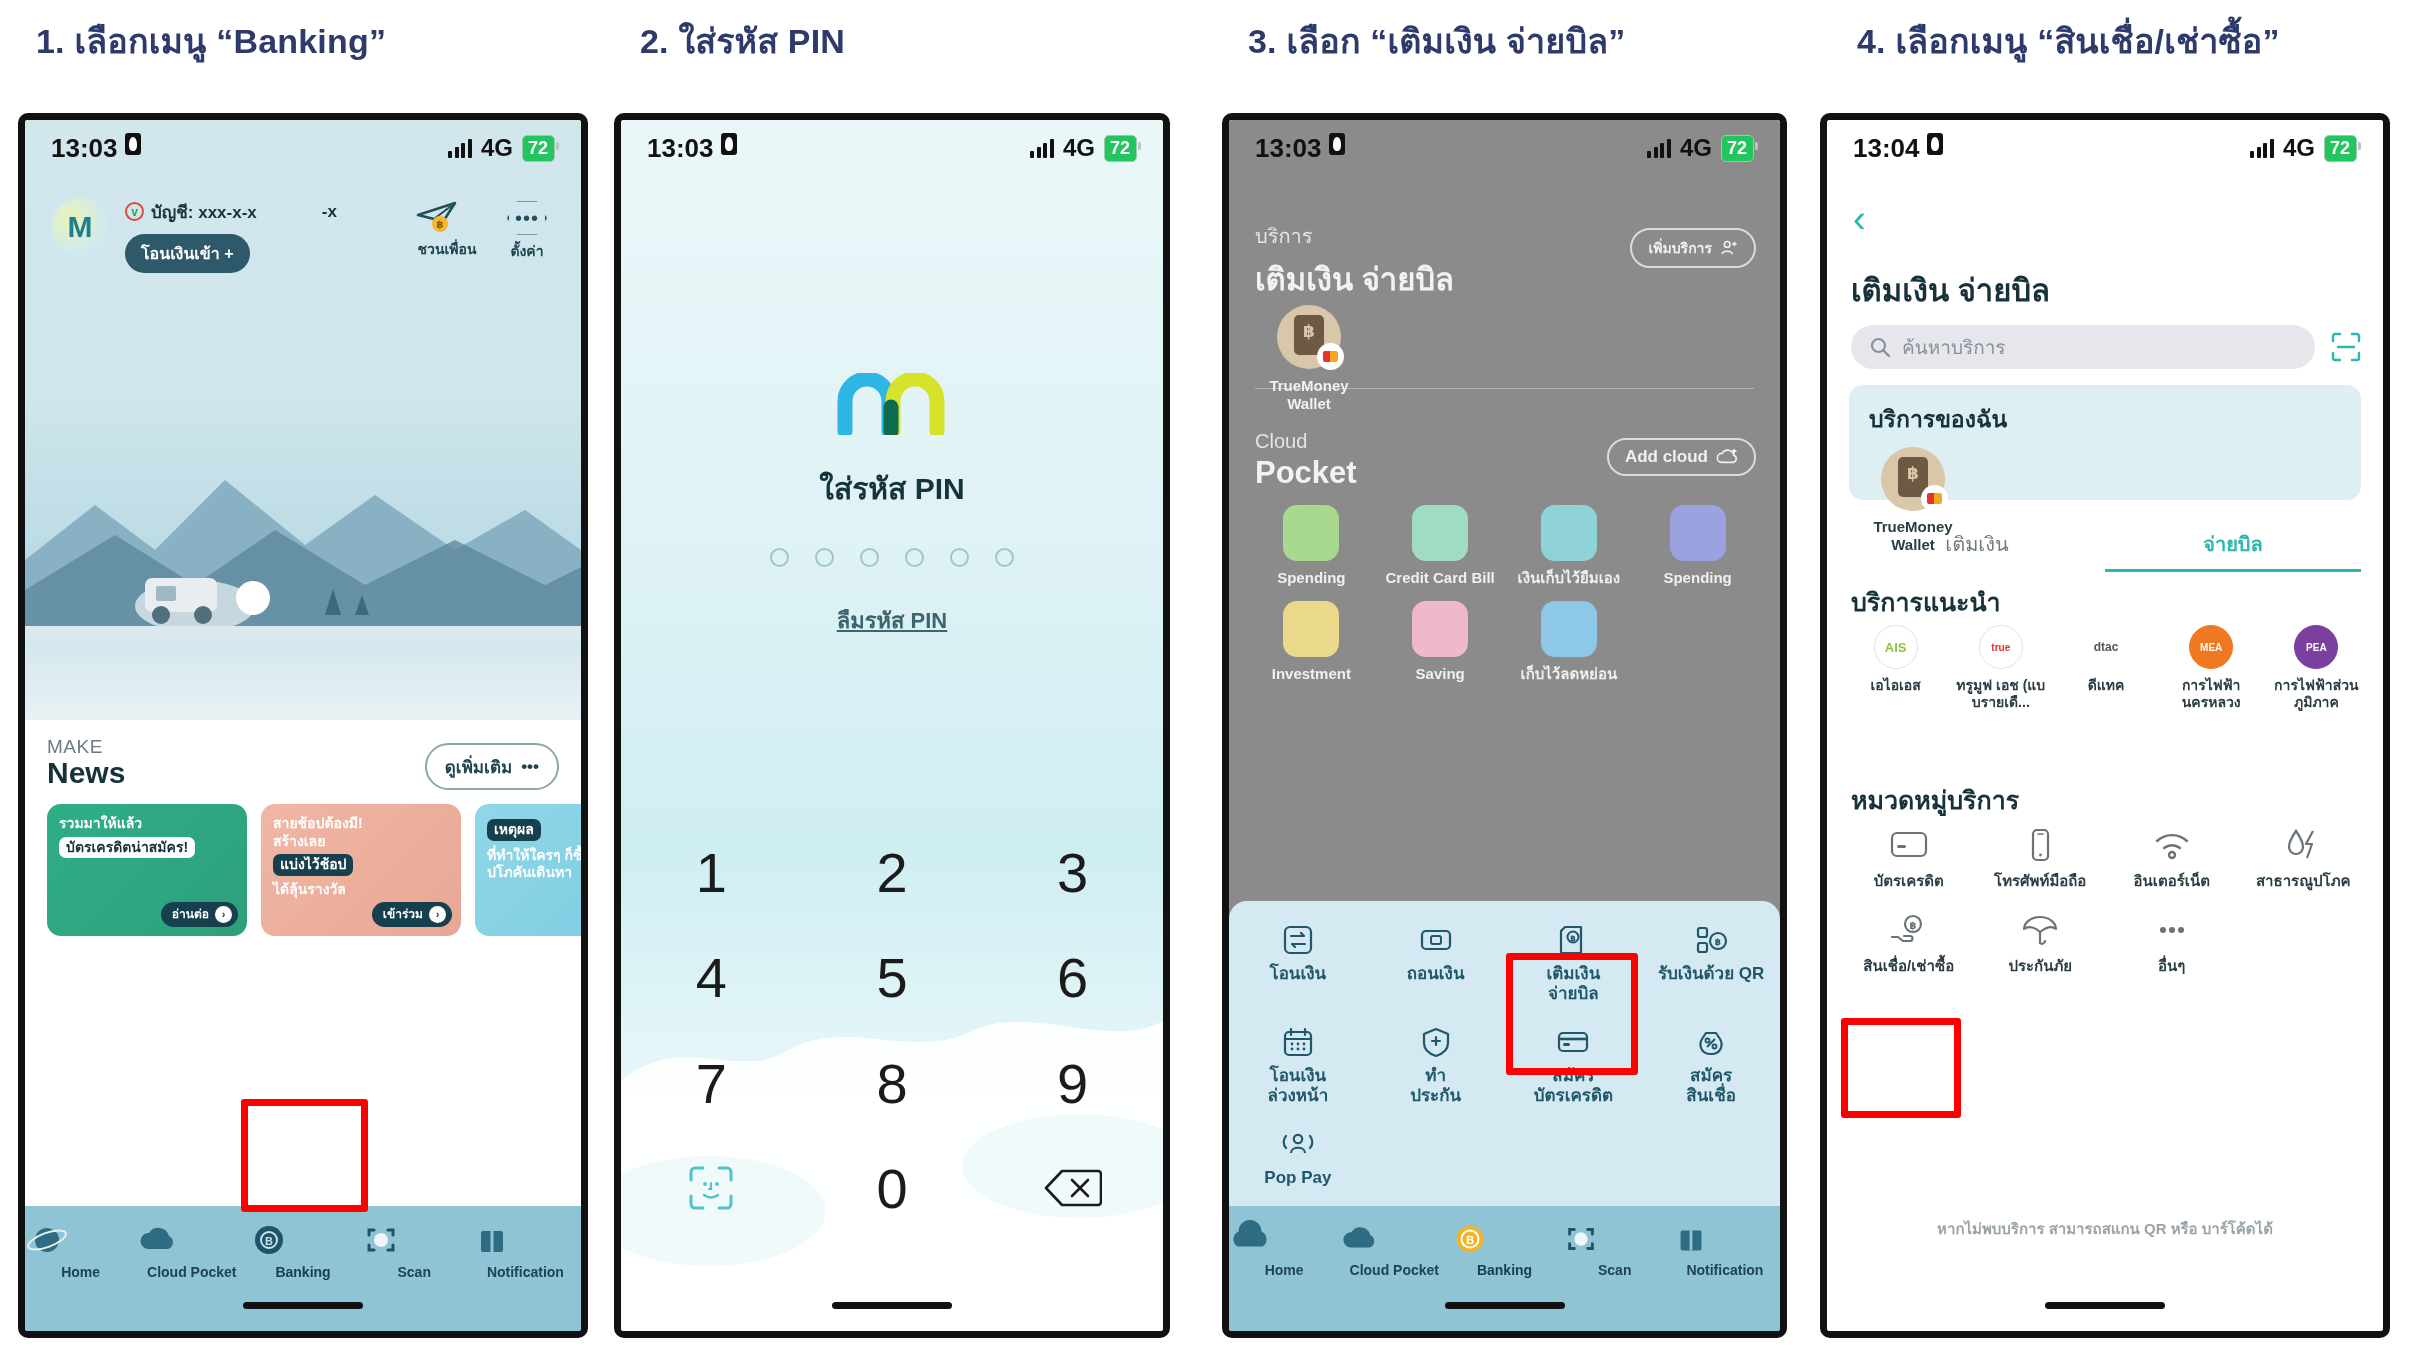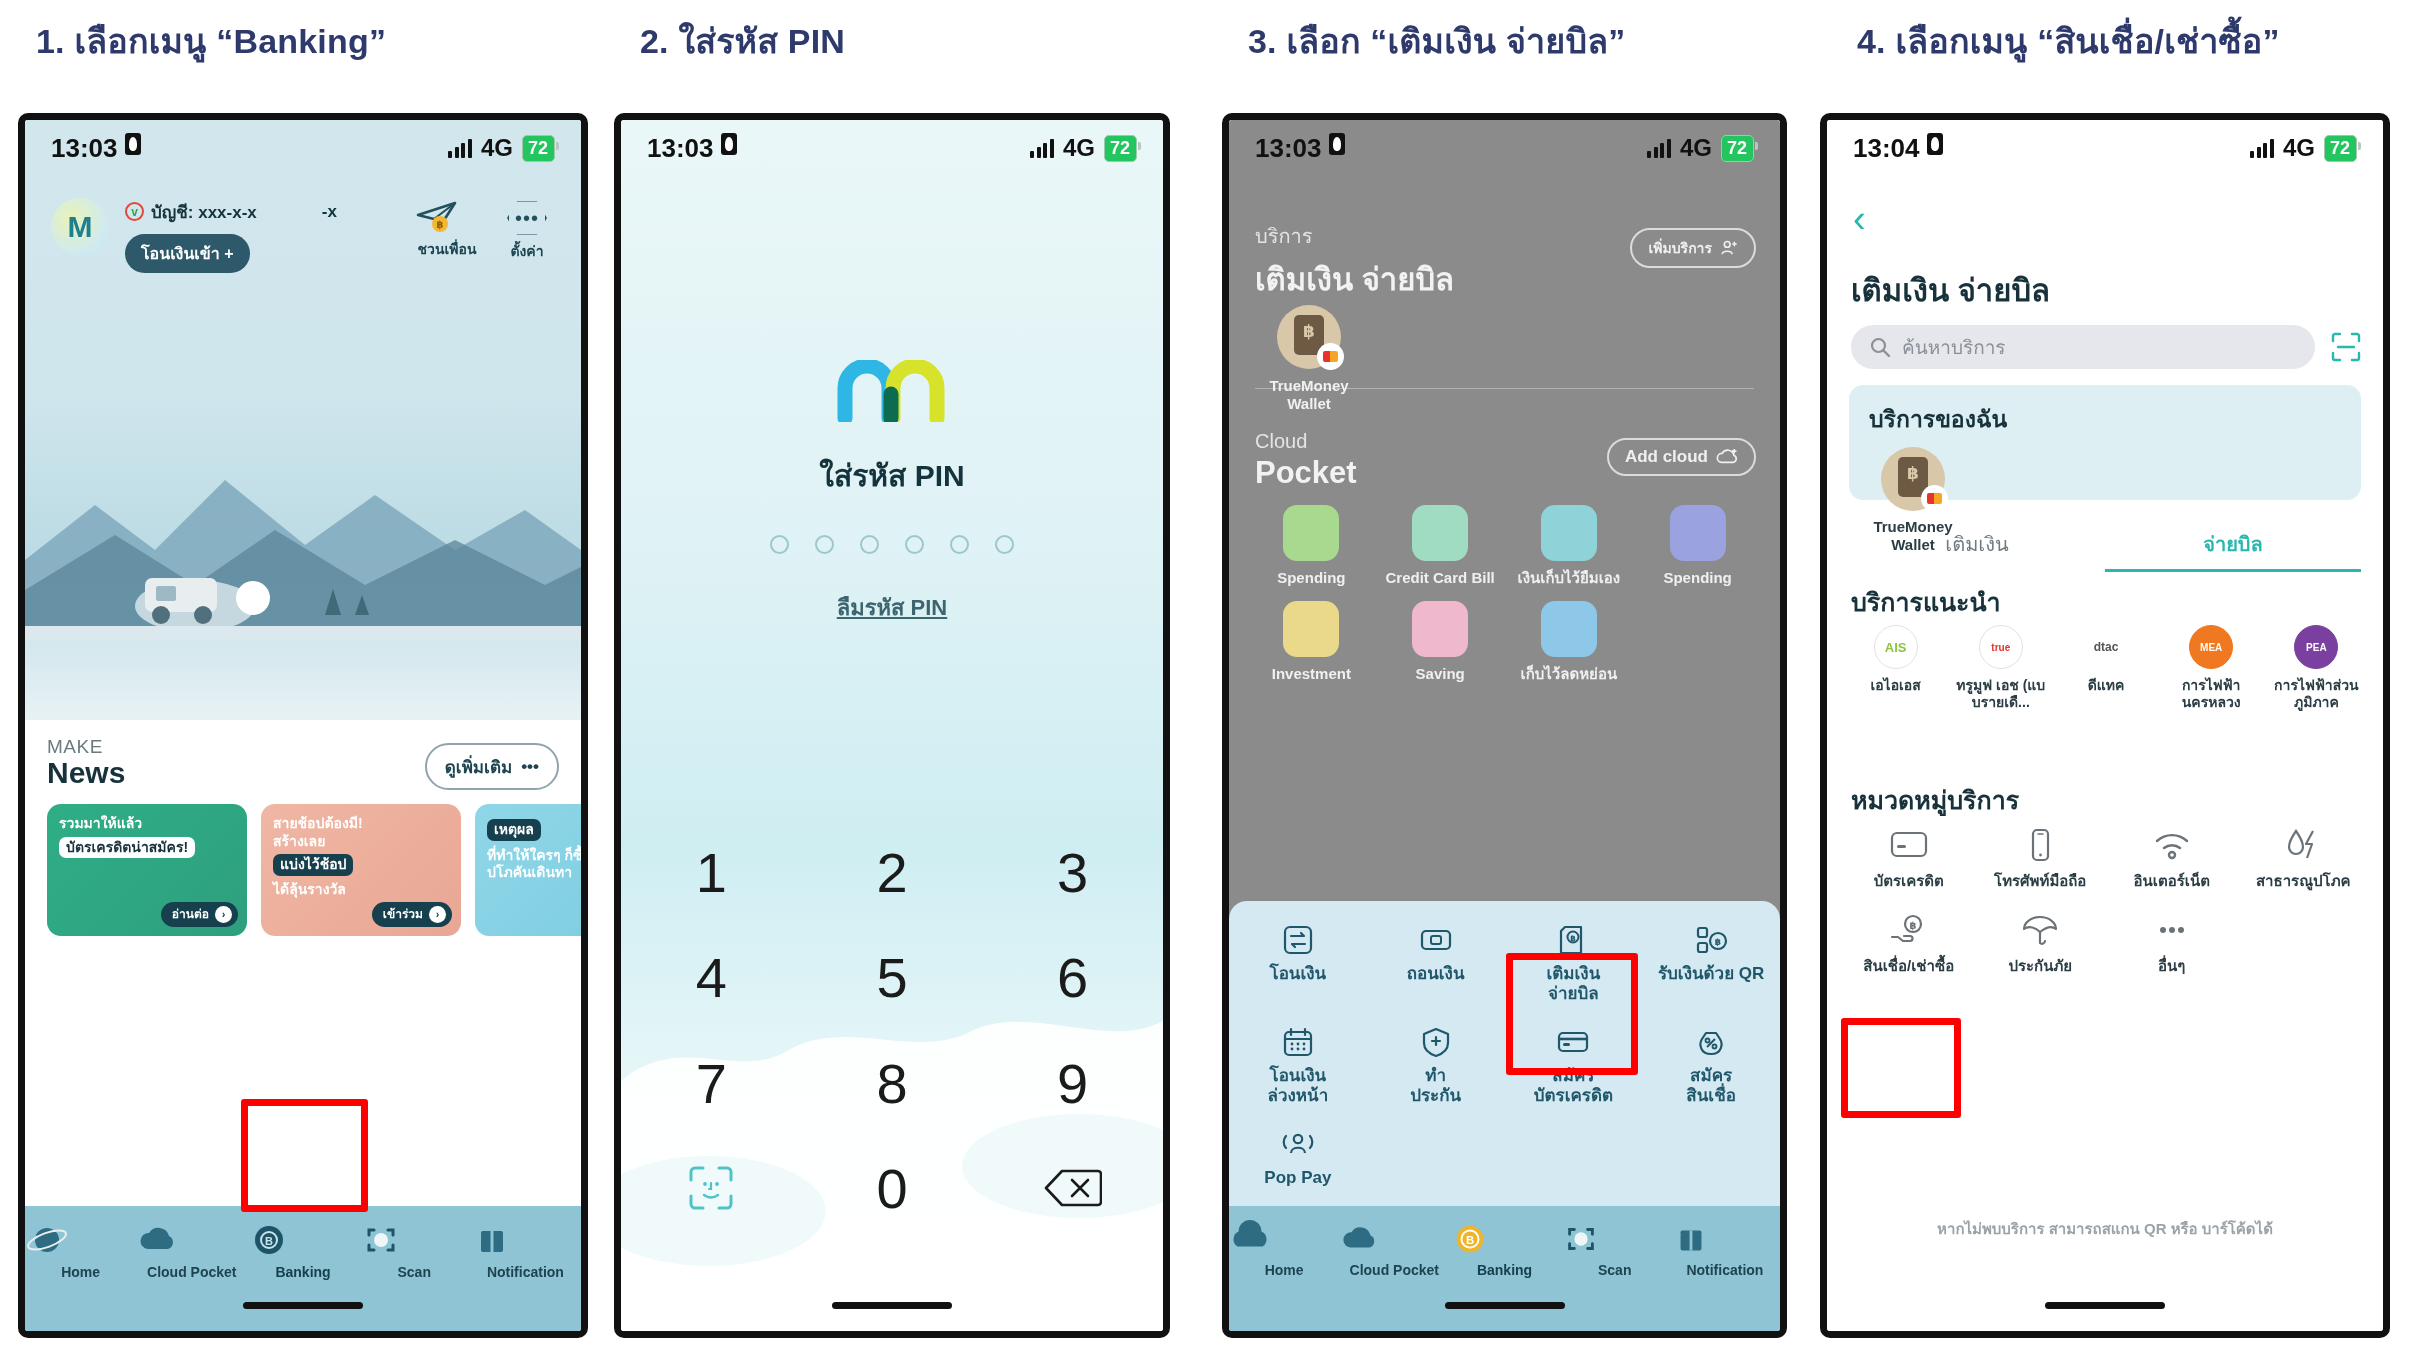--- a/index.html
+++ b/index.html
@@ -137,21 +137,21 @@
   .homebar {
     position:absolute; left:50%; transform:translateX(-50%); bottom:22px;
     width:120px; height:7px; background:#111; border-radius:5px;
   }
 
   
   .redbox { position:absolute; border:7px solid #ff0000; border-radius:3px; pointer-events:none; }
 
   
   .p2 .screen { background: linear-gradient(#eaf7f8 0%, #dff2f5 35%, #cfeef2 60%, #ffffff 100%); }
-  .pin-wrap { position:absolute; left:0; right:0; top:240px; text-align:center; }
+  .pin-wrap { position:absolute; left:0; right:0; top:253px; text-align:center; }
   .pin-title { font-size:30px; font-weight:800; color:#14333c; margin-top:30px;}
   .pin-dots { display:flex; justify-content:center; gap:26px; margin-top:36px; }
   .pin-dots i { width:19px; height:19px; border:2.5px solid #9ec7cd; border-radius:50%; display:block; }
   .pin-forgot { margin-top:36px; font-size:22px; font-weight:700; color:#3d6570; text-decoration:underline; }
   .keypad { position:absolute; left:0; right:0; top:700px; bottom:90px; display:grid;
             grid-template-columns:repeat(3,1fr); grid-template-rows:repeat(4,1fr); }
   .key { display:flex; align-items:center; justify-content:center; font-size:56px; font-weight:400; color:#1b1b1b; }
 
   
   .p3 .screen { background:#fff; }

